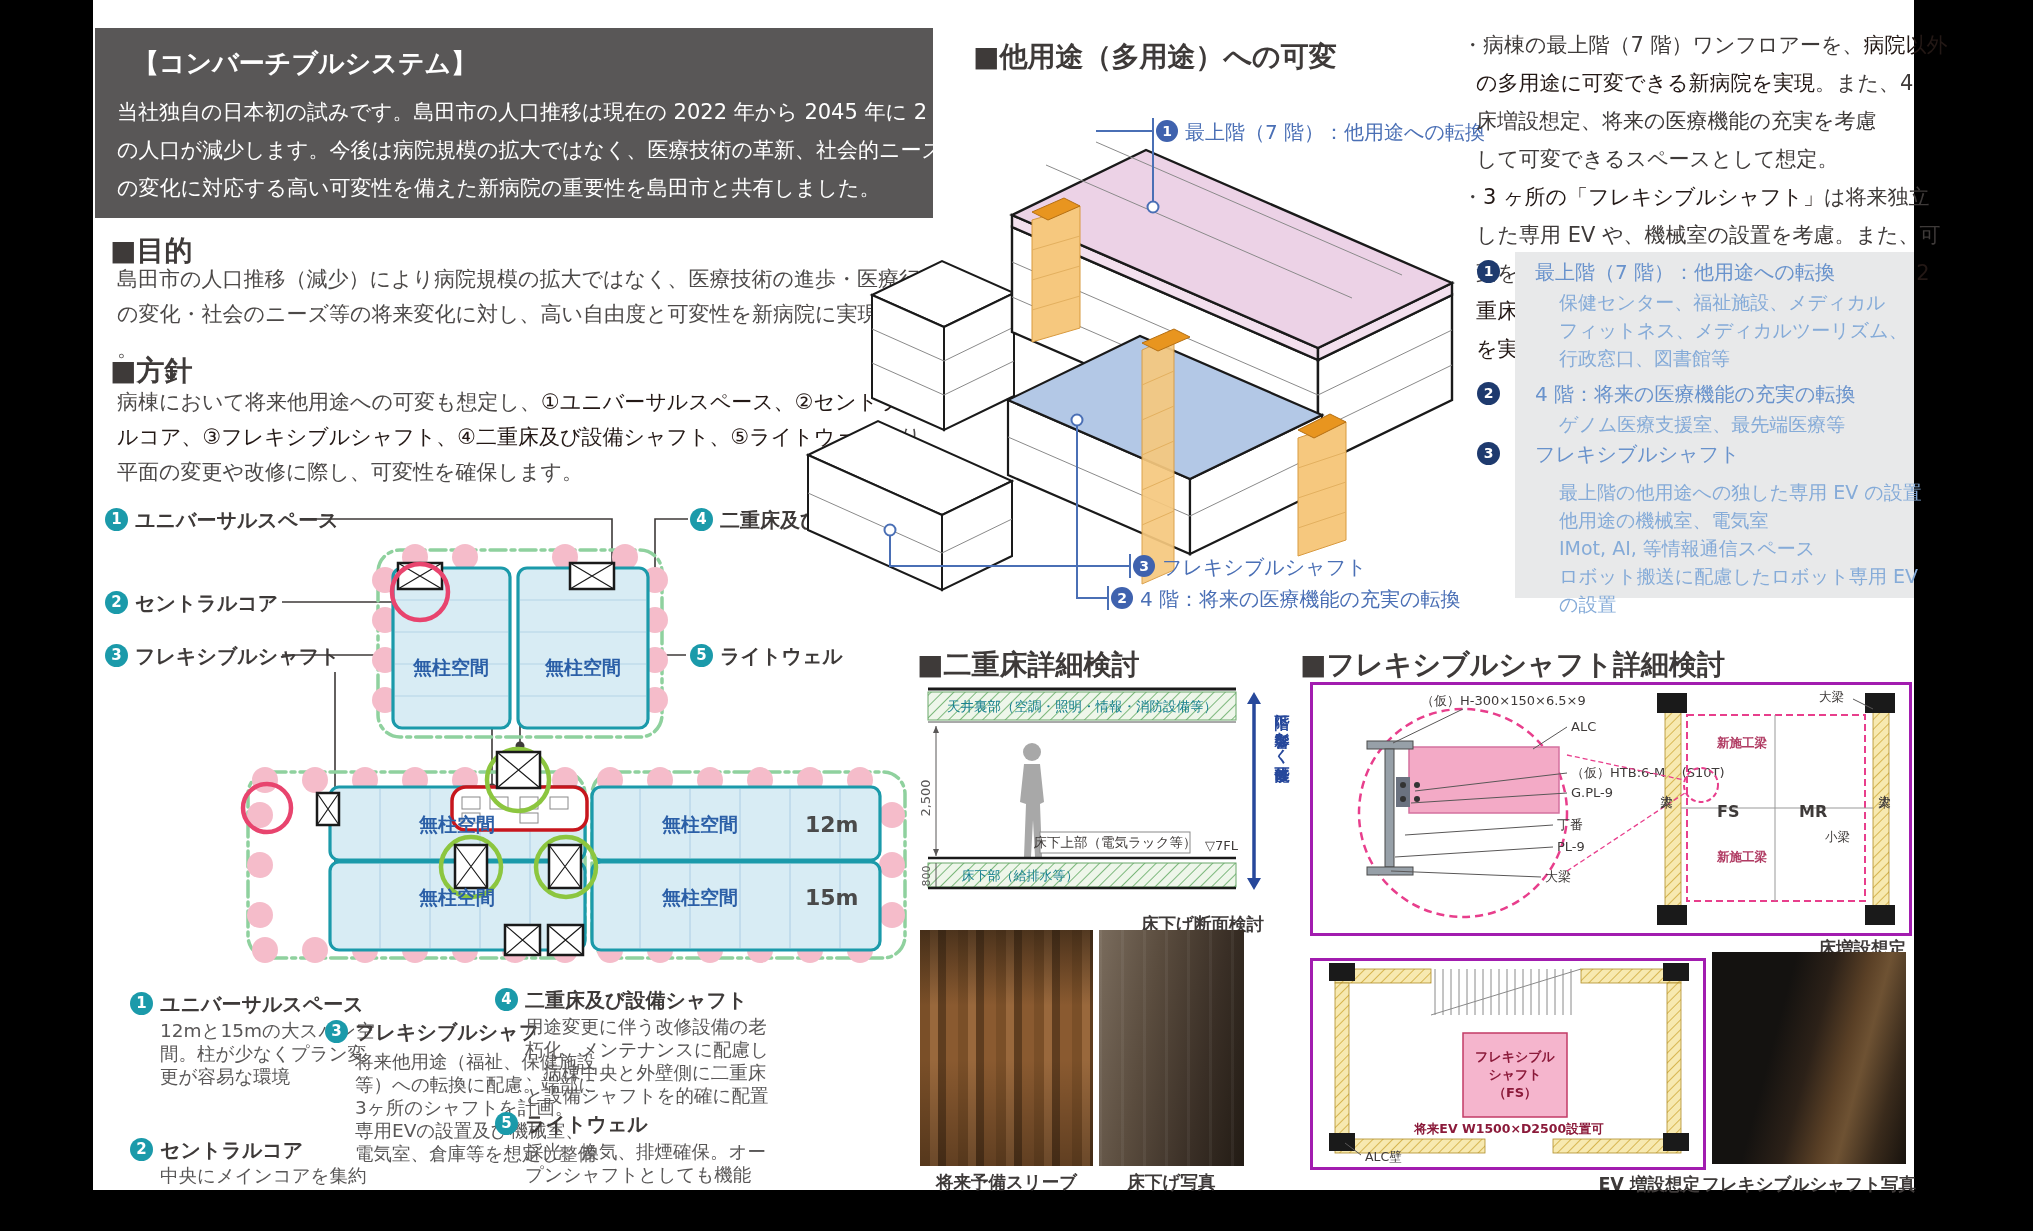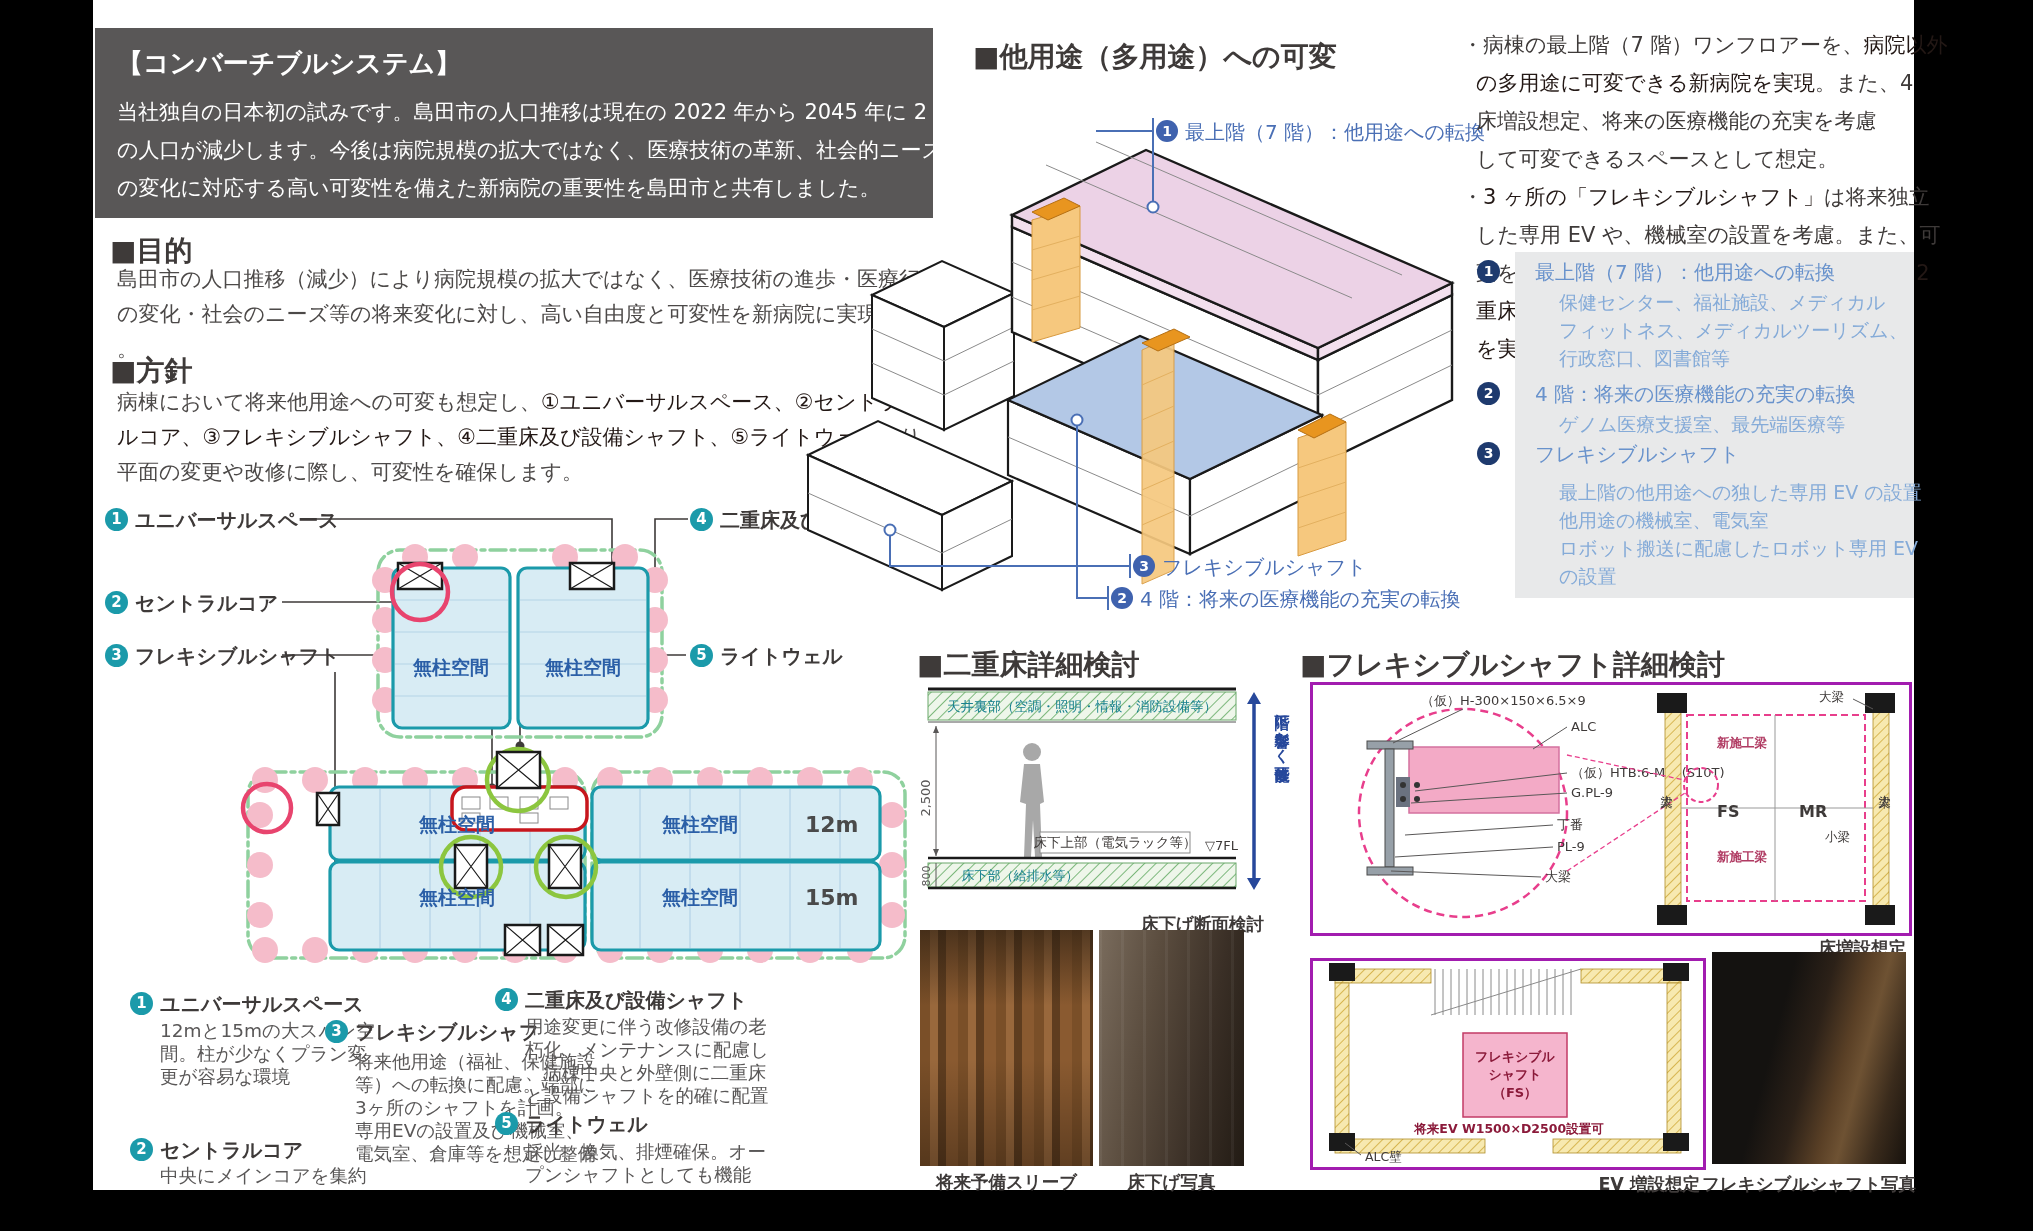--- a/index.html
+++ b/index.html
@@ -1,21 +1,21 @@
 <!DOCTYPE html>
 <html><head>
 <meta charset="utf-8">
 <style>
   html,body{margin:0;padding:0;background:#000;width:2033px;height:1231px;overflow:hidden;
     font-family:"DejaVu Sans","Liberation Sans",sans-serif;}
   .page{position:absolute;left:93px;top:0;width:1821px;height:1190px;background:#fff;}
   .abs{position:absolute;}
   
   .titlebox{left:2px;top:28px;width:794px;height:162px;background:#595757;color:#fff;padding:14px 22px;}
-  .titlebox h1{font-size:26px;font-weight:bold;margin:4px 0 12px 0;}
+  .titlebox h1{font-size:26px;font-weight:bold;margin:4px 0 12px 16px;}
   .titlebox .tl{font-size:21px;line-height:38px;white-space:nowrap;}
   
   .h2{font-size:28px;font-weight:bold;color:#3e3a39;white-space:nowrap;}
   .bodyline{font-size:21px;color:#4c4948;line-height:35px;white-space:nowrap;}
   .seg-b{font-weight:normal;color:#231815;}
   
   .badge-teal{width:23px;height:23px;border-radius:50%;background:#1b9aaa;color:#fff;
     font-size:15px;font-weight:bold;text-align:center;line-height:23px;}
   .badge-navy{width:22px;height:22px;border-radius:50%;background:#3f62ae;color:#fff;
     font-size:14px;font-weight:bold;text-align:center;line-height:22px;}
@@ -376,20 +376,21 @@
       <div class="rl-line">行政窓口、図書館等</div>
     </div>
     <div class="abs badge-dark" style="left:0;top:130px;">2</div>
     <div class="abs rl-title" style="left:58px;top:129px;">4 階：将来の医療機能の充実の転換</div>
     <div class="abs rl-line" style="left:82px;top:158px;">ゲノム医療支援室、最先端医療等</div>
     <div class="abs badge-dark" style="left:0;top:190px;">3</div>
     <div class="abs rl-title" style="left:58px;top:189px;">フレキシブルシャフト</div>
     <div class="abs" style="left:82px;top:226px;">
       <div class="rl-line">最上階の他用途への独した専用 EV の設置</div>
       <div class="rl-line">他用途の機械室、電気室</div>
+      <div class="rl-line">IMot, AI, 等情報通信スペース</div>
       <div class="rl-line">ロボット搬送に配慮したロボット専用 EV</div>
       <div class="rl-line">の設置</div>
     </div>
   </div>
 
   <div class="abs h2" style="left:824px;top:646px;">■二重床詳細検討</div>
 
   <svg class="abs" style="left:827px;top:680px;" width="380" height="245" viewBox="0 0 380 245">
     <defs>
       <pattern id="ghatch" width="8" height="8" patternTransform="rotate(45)" patternUnits="userSpaceOnUse">

